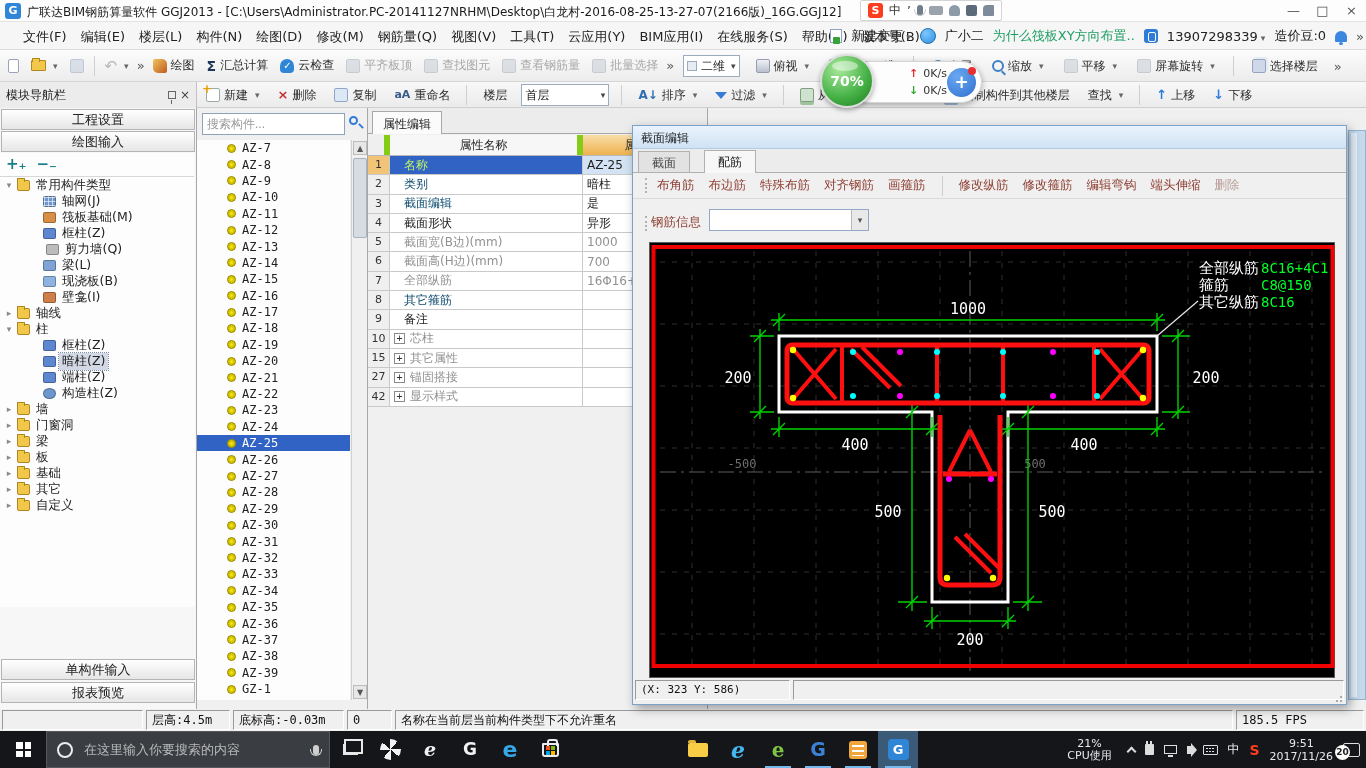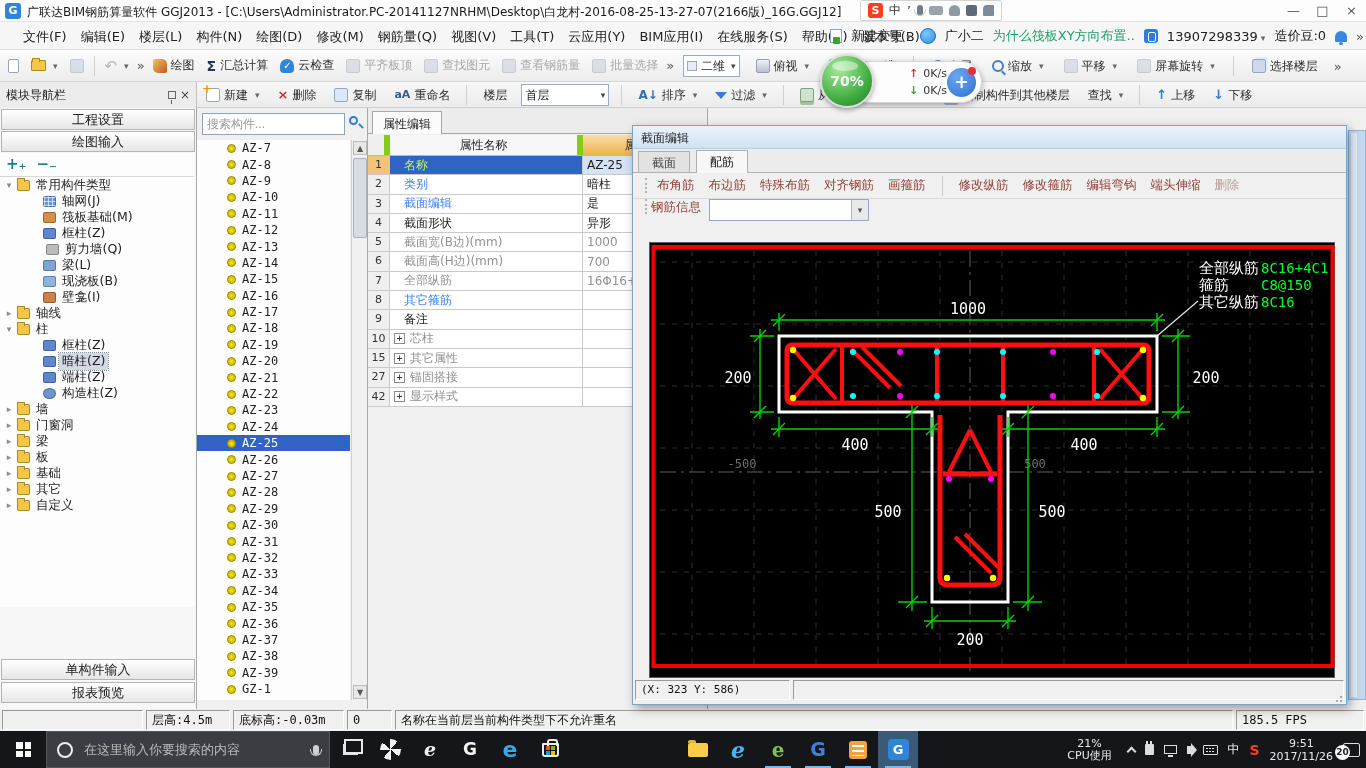--- a/index.html
+++ b/index.html
@@ -137,48 +137,48 @@
   #proptable{position:absolute;left:0;top:27px;width:340px;background:#fff}
   .phead{display:flex;height:21px;border-bottom:1px solid #b8b8b8;font-size:12px}
   .phc{border-right:6px solid #84cc16;display:flex;align-items:center;justify-content:center}
   .phc.n{width:22px;background:#efefef}
   .phc.name{width:193px;background:#f7f7f7}
   .phc.val{flex:1;background:linear-gradient(#f8dda8,#eeb24f)}
   .prow{display:flex;height:19.3px;border-bottom:1px solid #c9c9c9;font-size:12px}
   .pnum{width:22px;border-right:1px solid #c9c9c9;background:#efefef;text-align:center;line-height:18px;font-size:11px;color:#333}
   .pname{width:193px;border-right:1px solid #c9c9c9;display:flex;align-items:center;padding-left:14px;gap:3px;overflow:hidden;white-space:nowrap}
   .pval{flex:1;display:flex;align-items:center;padding-left:4px;overflow:hidden;white-space:nowrap}
-  .pname.link{color:#3b82f6}
+  .pname.link{color:#0c4a6e}
   .pname.dis,.pval.dis{color:#919191}
   .prow.sel .pnum{background:#f2c477}
   .prow.sel .pname{background:#3163c5;color:#bef264}
   .prow.sel .pval{background:#d3e3f3}
   .plus{width:11px;height:11px;border:1px solid #8a8a8a;background:#fff;font:10px/10px "DejaVu Sans Mono",monospace;
         text-align:center;color:#333;flex:0 0 auto;margin-left:-10px;margin-right:2px}
   .plus:empty{display:none}
 
   
   #rightstrip{left:1348px;top:130px;width:18px;height:570px;background:#c6d9ec;border:1px solid #93b3d0}
   #rightstrip::after{content:"";position:absolute;left:2px;top:2px;bottom:2px;width:6px;background:#e2eef9}
 
   
   #dialog{left:632px;top:125px;width:715px;height:580px;background:#f0f0f0;border:1px solid #7ba2c9;
           box-shadow:3px 4px 10px rgba(0,0,0,.35);z-index:10}
   #dlg-title{position:absolute;left:0;top:0;width:100%;height:23px;background:linear-gradient(#eaf3fc,#cfe2f4);
              border-bottom:1px solid #b5cde4;font-size:12px;padding:4px 8px 0;color:#1a1a1a}
   #dlg-tabs{position:absolute;left:0;top:23px;width:100%;height:24px;background:#ececec;border-bottom:1px solid #b0b0b0;
-            display:flex;align-items:flex-end;padding-left:5px;gap:6px}
+            display:flex;align-items:flex-end;padding-left:5px;gap:14px}
   .dtab{height:21px;padding:3px 13px 0;font-size:12px;border:1px solid #b0b0b0;border-bottom:none;background:#e2e2e2;color:#444}
   .dtab.active{background:#f7f7f7;height:23px;margin-bottom:-1px;color:#111}
   #dlg-tools1{position:absolute;left:0;top:47px;width:100%;height:26px;border-bottom:1px solid #dadada;
               display:flex;align-items:center;gap:14px;padding-left:12px}
   .grip{width:0;height:15px;border-left:2px dotted #b2b2b2;margin-right:-4px}
   .dtool{font-size:12.5px;color:#8f4034;white-space:nowrap}
   .dtool.dis{color:#b99e99}
-  #dlg-tools2{position:absolute;left:0;top:73px;width:100%;height:32px;display:flex;align-items:flex-start;gap:8px;padding-left:12px}
+  #dlg-tools2{position:absolute;left:0;top:73px;width:100%;height:32px;display:flex;align-items:flex-end;gap:8px;padding-left:12px}
   #rebar-label{font-size:12.5px;color:#8f4034}
   #rebar-combo{width:160px;height:22px;background:#fff;border:1px solid #93a8c4;position:relative}
   #rebar-combo::after{content:"▾";position:absolute;right:0;top:0;width:16px;height:100%;background:#e9e9e9;
                       border-left:1px solid #b8b8b8;font-size:9px;color:#555;text-align:center;line-height:20px}
   #canvas-wrap{position:absolute;left:16px;top:116px;width:686px;height:436px;border:1px solid #5a5a5a;background:#000}
   #dlg-status{position:absolute;left:2px;top:554px;right:2px;height:20px;display:flex;gap:3px}
   .sunken{border:1px solid;border-color:#9a9a9a #ffffff #ffffff #9a9a9a;background:#f0f0f0;
           font:11px/18px "DejaVu Sans Mono",monospace;padding:0 5px;color:#111}
   #dlg-coords{width:155px}
   #dlg-status .fill{flex:1}

